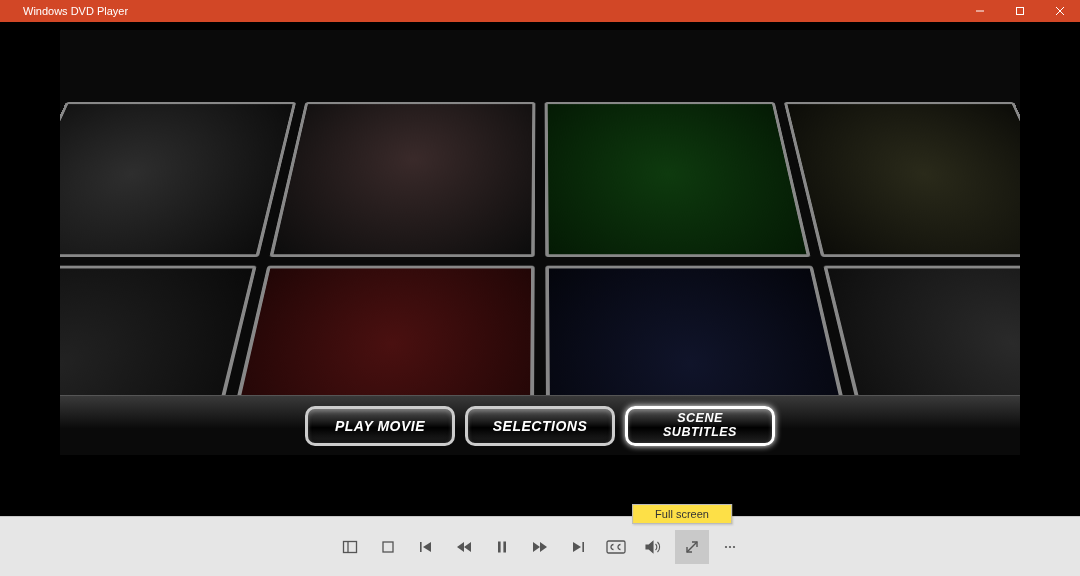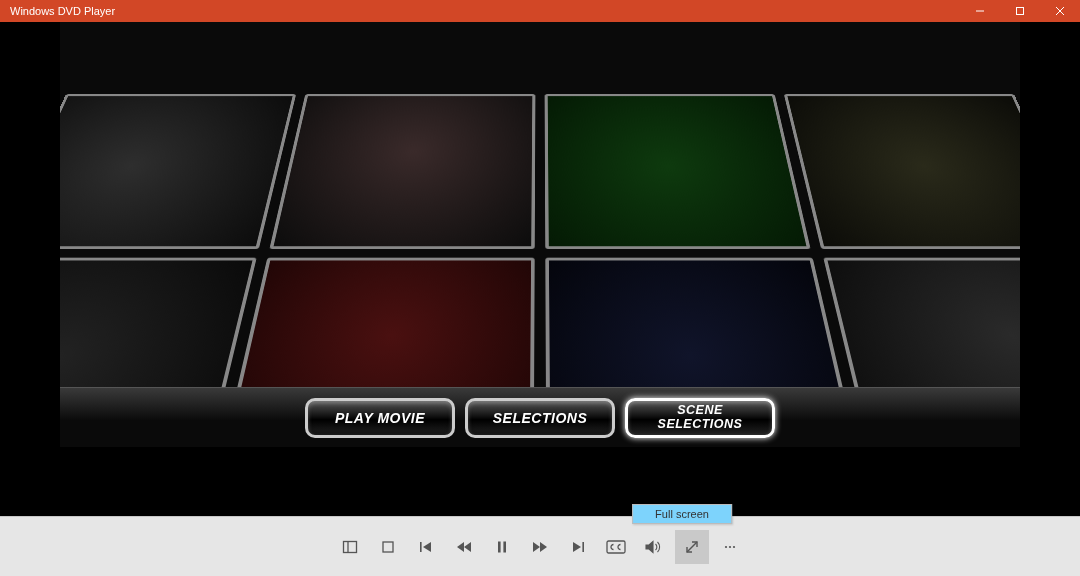--- a/index.html
+++ b/index.html
@@ -4,21 +4,21 @@
 <style>
   * { margin: 0; padding: 0; box-sizing: border-box; }
   html, body { width: 1080px; height: 576px; overflow: hidden; font-family: "Segoe UI", Arial, sans-serif; background: #000; }
 
   .titlebar {
     height: 22px;
     background: #d24726;
     color: #fff;
     display: flex;
     align-items: center;
-    padding-left: 10px;
+    padding-left: 23px;
     font-size: 11px;
   }
   .titlebar .title { flex: 1; }
   .titlebar .win-btn {
     width: 40px; height: 22px; display: flex; align-items: center; justify-content: center;
     color: #fff; font-size: 10px;
   }
   .titlebar .win-btn svg { stroke: #fff; }
 
   .video-area {
@@ -30,20 +30,21 @@
     display: flex;
     justify-content: center;
   }
   .video-inner {
     position: relative;
     width: 960px;
     height: 425px;
     background: #0a0a0a;
     perspective: 900px;
     overflow: hidden;
+    margin-top: 8px;
   }
   .grid3d {
     position: absolute;
     left: -140px; top: -70px;
     width: 1240px; height: 520px;
     display: grid;
     grid-template-columns: repeat(4, 1fr);
     grid-template-rows: repeat(2, 1fr);
     gap: 12px;
     transform: rotateX(38deg) scale(1.05);
@@ -116,21 +117,21 @@
     position: relative;
   }
   .ctrl.hover { background: #c9c9c9; }
   .ctrl svg { display: block; }
 
   .tooltip {
     position: absolute;
     bottom: 40px;
     left: 50%;
     transform: translateX(-60%);
-    background: #7dd3fc;
+    background: #fde047;
     border: 1px solid #bbb;
     color: #333;
     font-size: 11px;
     padding: 3px 22px;
     white-space: nowrap;
     box-shadow: 1px 1px 2px rgba(0,0,0,0.15);
   }
 </style>
 </head>
 <body>
@@ -165,21 +166,21 @@
       <div class="tile t5"></div>
       <div class="tile t6"></div>
       <div class="tile t7"></div>
       <div class="tile t8"></div>
     </div>
 
     <div class="dvd-menu">
       <div class="dvd-btn">PLAY MOVIE</div>
       <div class="dvd-btn">SELECTIONS</div>
       <div class="dvd-btn twoline selected">SCENE
-SELECTIONS</div>
+SUBTITLES</div>
     </div>
   </div>
 </div>
 
 <div class="controlbar">
 
   <div class="ctrl">
     <svg width="16" height="16" viewBox="0 0 16 16" fill="none" stroke="#555" stroke-width="1.3">
       <rect x="1.5" y="2.5" width="13" height="11"></rect>
         <line x1="6" y1="2.5" x2="6" y2="13.5"></line>

